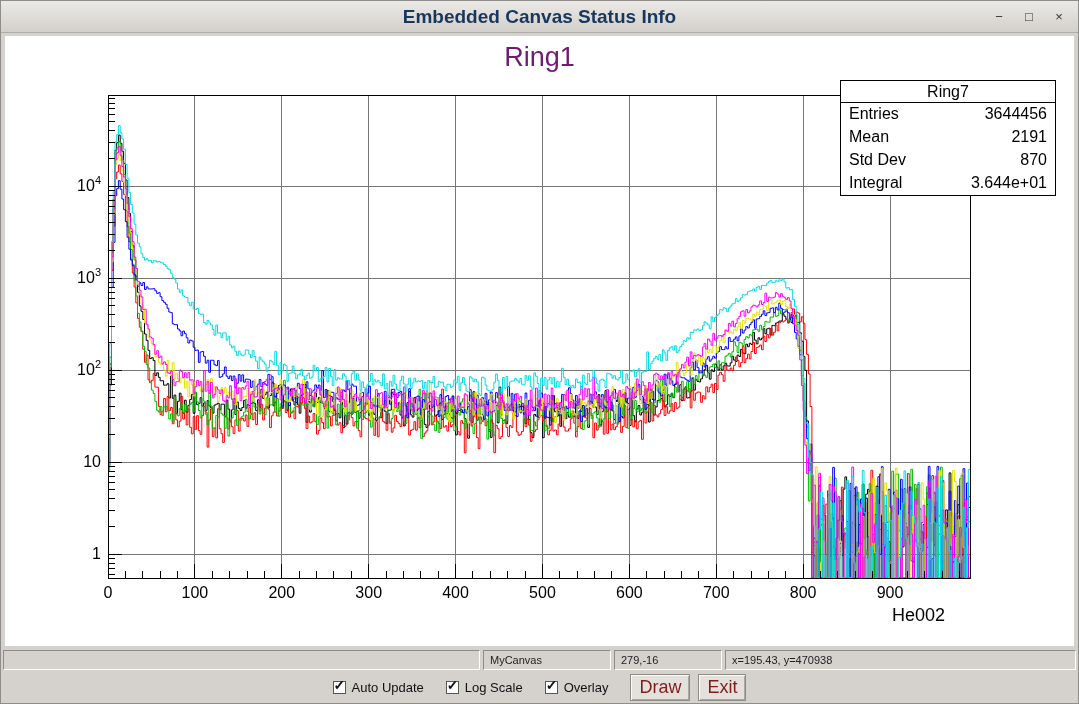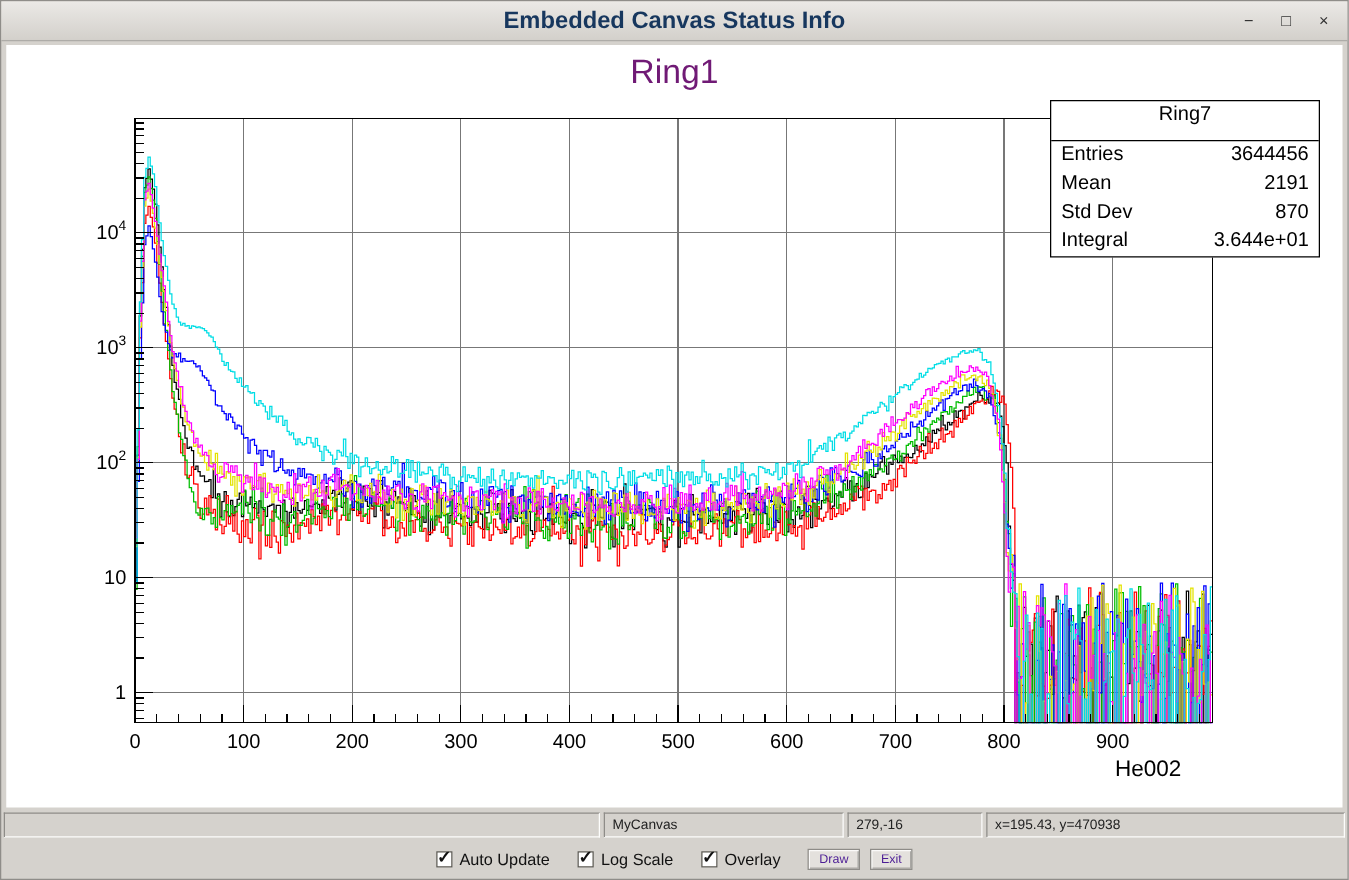--- a/index.html
+++ b/index.html
@@ -7,31 +7,31 @@
   body{font-family:"Liberation Sans",sans-serif;background:#9a9a9a;}
   .window{width:1079px;height:704px;background:#d5d2cd;border:1px solid #8f8d89;display:flex;flex-direction:column;overflow:hidden;}
   .titlebar{flex:0 0 32px;height:32px;background:linear-gradient(#ebe9e6,#d3d0cb);border-bottom:1px solid #aeaca8;display:flex;align-items:center;position:relative;}
   .title{flex:1;text-align:center;font-weight:bold;font-size:19px;color:#17375e;}
   .winbtns{position:absolute;right:8px;top:0;height:100%;display:flex;align-items:center;gap:8px;}
   .wbtn{width:22px;height:20px;display:flex;align-items:center;justify-content:center;font-size:13px;color:#333;cursor:default;}
   .canvas-area{flex:0 0 610px;margin:3px 4px 0;height:610px;background:#fff;position:relative;}
   .plot-title{position:absolute;top:6px;left:0;right:0;text-align:center;font-size:27px;color:#701a75;}
   #plot{position:absolute;left:0;top:0;width:1069px;height:610px;}
   .statsbox{position:absolute;left:835px;top:44px;width:216px;background:#fff;border:1px solid #000;font-size:16px;color:#000;}
-  .stats-title{text-align:center;border-bottom:1px solid #000;padding:2px 0 11px;}
+  .stats-title{text-align:center;border-bottom:1px solid #000;padding:2px 0 1px;}
   .stats-row{display:flex;justify-content:space-between;padding:2px 8px 3px;}
   .statusbar{flex:0 0 22px;margin-top:3px;display:flex;gap:3px;padding:0 2px;}
   .scell{border:1px solid;border-color:#8e8c88 #fdfdfc #fdfdfc #8e8c88;background:#d5d2cd;font-size:11px;color:#222;line-height:18px;padding-left:6px;height:20px;margin-top:1px;white-space:nowrap;overflow:hidden;}
-  .c0{width:477px;} .c1{width:192px;} .c2{width:108px;} .c3{flex:1;}
+  .c0{width:477px;} .c1{width:128px;} .c2{width:108px;} .c3{flex:1;}
   .controls{flex:1;display:flex;align-items:center;justify-content:center;gap:22px;}
   .cb{display:flex;align-items:center;gap:6px;font-size:13px;color:#111;cursor:default;}
   .box{width:13px;height:13px;background:#fff;border:1px solid #58564f;position:relative;display:inline-block;flex:0 0 13px;}
   .mark{position:absolute;left:0;top:-4px;font-size:14px;font-weight:bold;color:#111;line-height:14px;}
   .btn-group{display:flex;gap:8px;}
-  .btn{font-size:10px;font-family:inherit;padding:2px 8px;background:#e4e1dd;border:1px solid #8e8c88;box-shadow:inset 1px 1px 0 #fbfaf9, inset -1px -1px 0 #a9a7a3;color:#4c1d95;cursor:default;}
+  .btn{font-size:18px;font-family:inherit;padding:2px 8px;background:#e4e1dd;border:1px solid #8e8c88;box-shadow:inset 1px 1px 0 #fbfaf9, inset -1px -1px 0 #a9a7a3;color:#7f1d1d;cursor:default;}
 </style>
 </head>
 <body>
 
 <div class="window">
 
   <div class="titlebar">
     <div class="title">Embedded Canvas Status Info</div>
     <div class="winbtns">
       <span class="wbtn">−</span>

